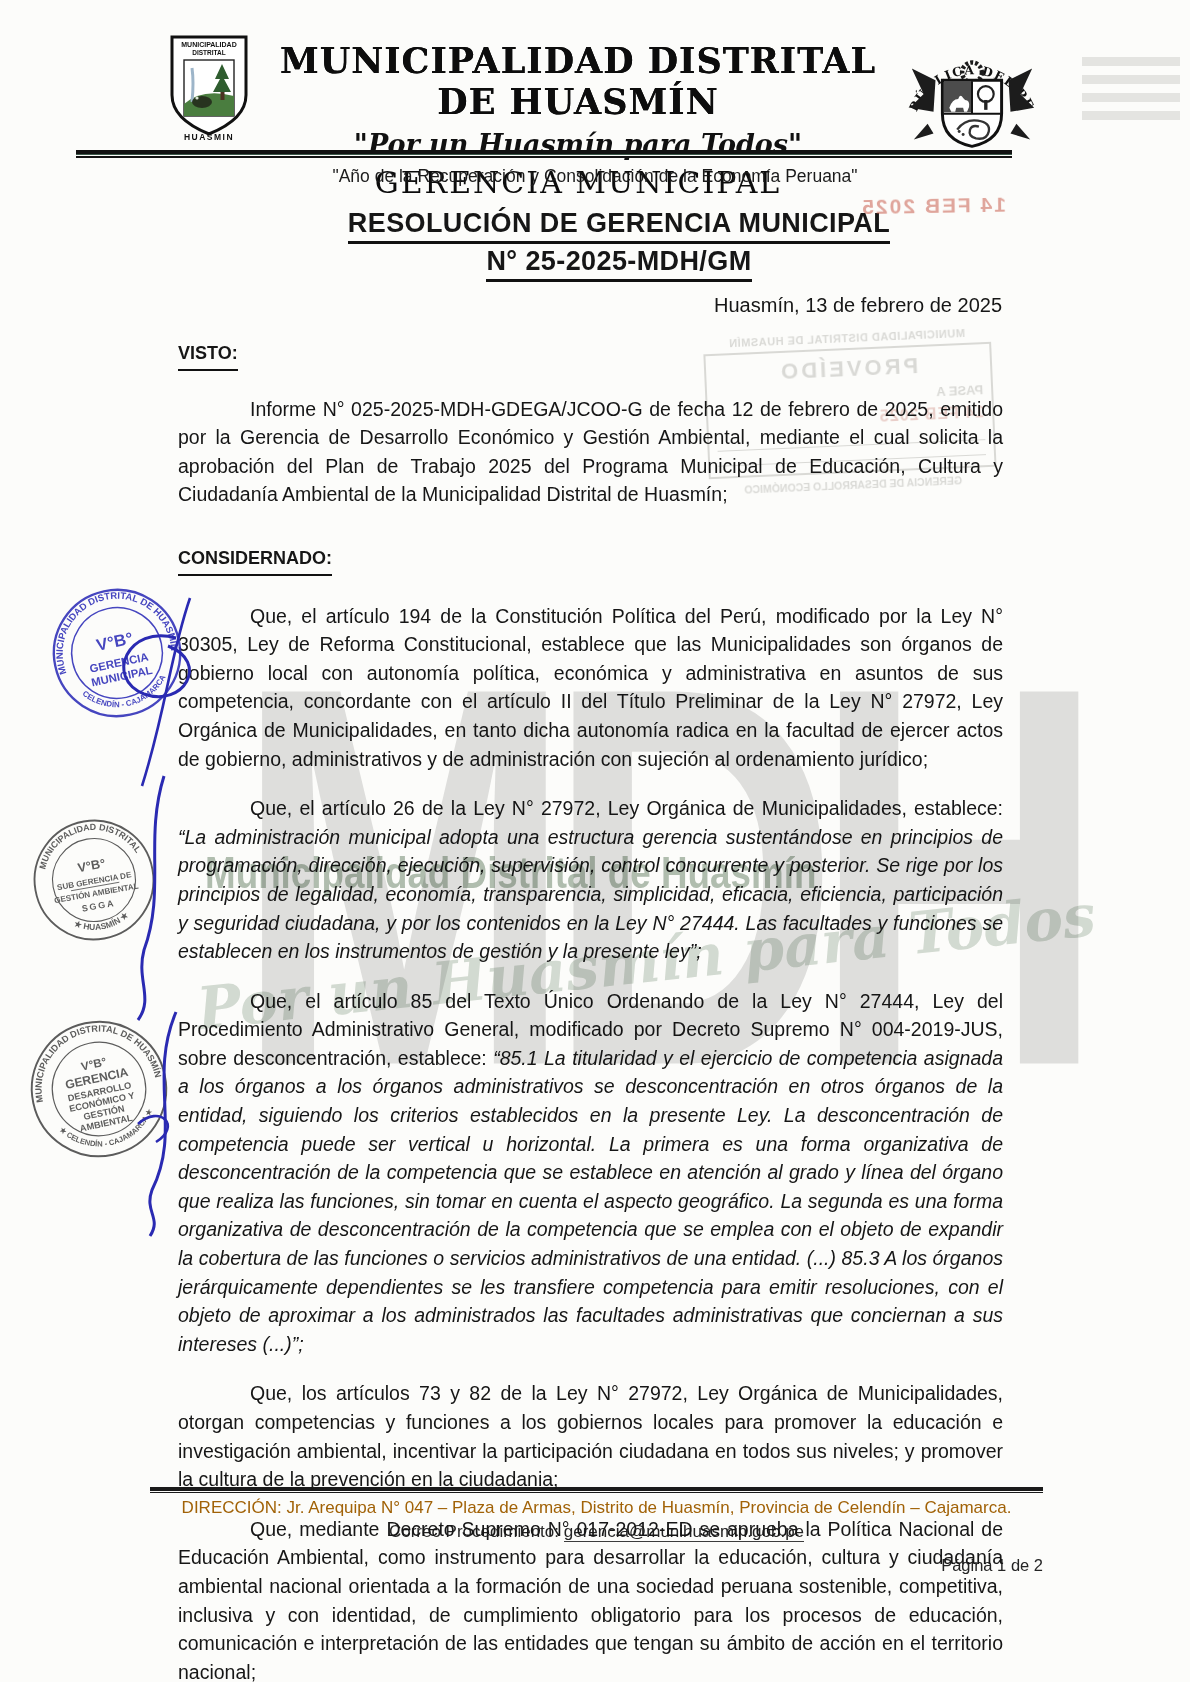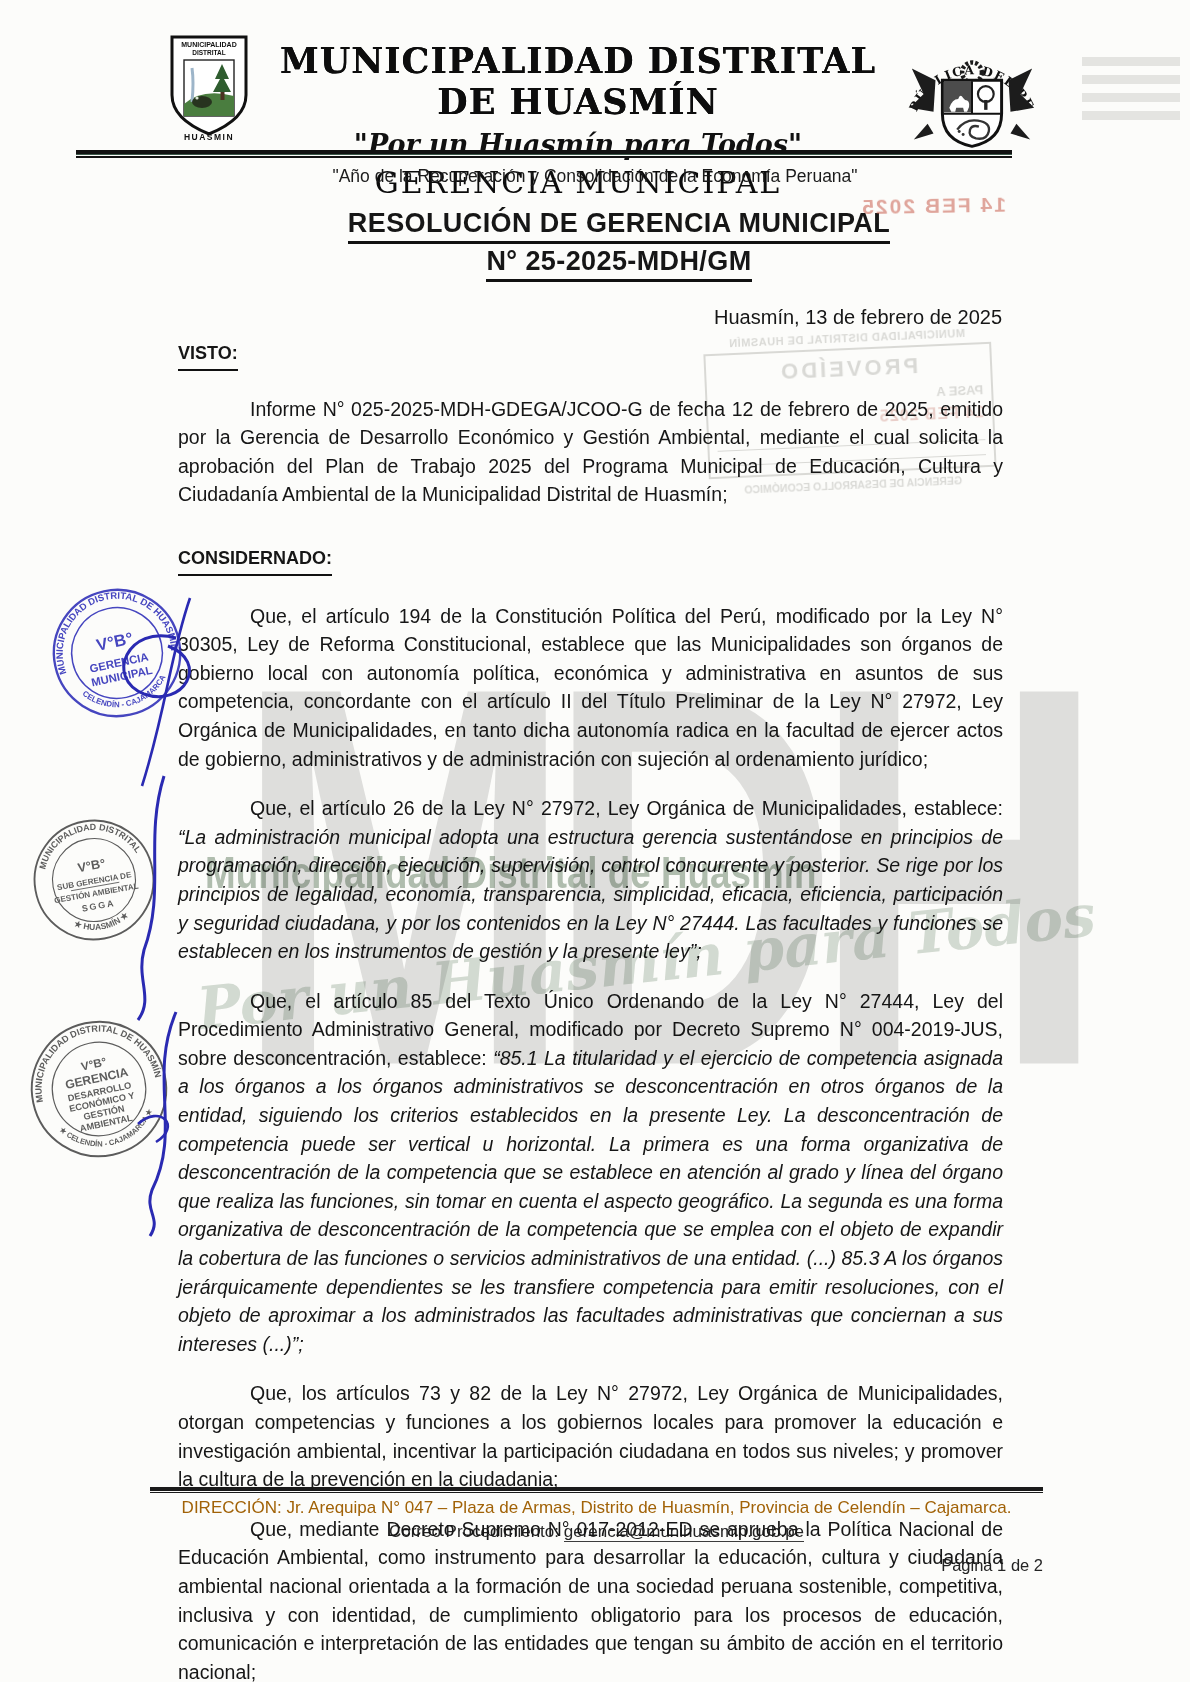--- a/index.html
+++ b/index.html
@@ -15,21 +15,21 @@
   .org-slogan{font-family:"DejaVu Serif",serif;font-style:italic;font-weight:bold;font-size:27px;margin-top:7px;color:#111;}
   .org-office{font-family:"DejaVu Serif",serif;font-weight:normal;font-size:30px;letter-spacing:2px;margin-top:5px;color:#0c0c0c;}
   .coat{position:absolute;left:898px;top:28px;width:148px;height:140px;}
   .hdr-rule{position:absolute;left:76px;top:150px;width:936px;height:8px;
     background:linear-gradient(#131313 0 4px,#3d5a4a 4px 5px,#fcfcfa 5px 6px,#131313 6px 8px);}
   .motto{position:absolute;left:0;top:166px;width:1190px;text-align:center;font-size:17.5px;color:#1b1b1b;}
   
   .title-block{position:absolute;left:0;top:206px;width:1190px;text-align:center;line-height:34px;}
   .title-block span{display:inline-block;font-size:27px;font-weight:bold;letter-spacing:.4px;
     border-bottom:3px solid #111;padding-bottom:1px;margin-left:48px;}
-  .dateline{position:absolute;right:188px;top:306px;font-size:20px;}
+  .dateline{position:absolute;right:188px;top:294px;font-size:20px;}
   
   .content{position:absolute;left:178px;top:338px;width:825px;font-size:19.5px;line-height:28.6px;z-index:2;}
   .sec-heading{display:inline-block;font-size:18px;font-weight:bold;border-bottom:2.5px solid #111;padding-bottom:1px;margin:0 0 24px;}
   .sec-heading.second{margin-top:14px;margin-bottom:26px;}
   .para{text-align:justify;text-indent:72px;margin:0 0 21px;}
   .para .q{font-style:italic;}
   
   .footer-rule{position:absolute;left:150px;top:1487px;width:893px;height:7px;
     background:linear-gradient(#1a1a1a 0 3.5px,#fcfcfa 3.5px 4.5px,#1a1a1a 4.5px 6px,#fcfcfa 6px 7px);}
   .footer-address{position:absolute;left:150px;top:1498px;width:893px;text-align:center;font-size:17px;color:#a16207;}

